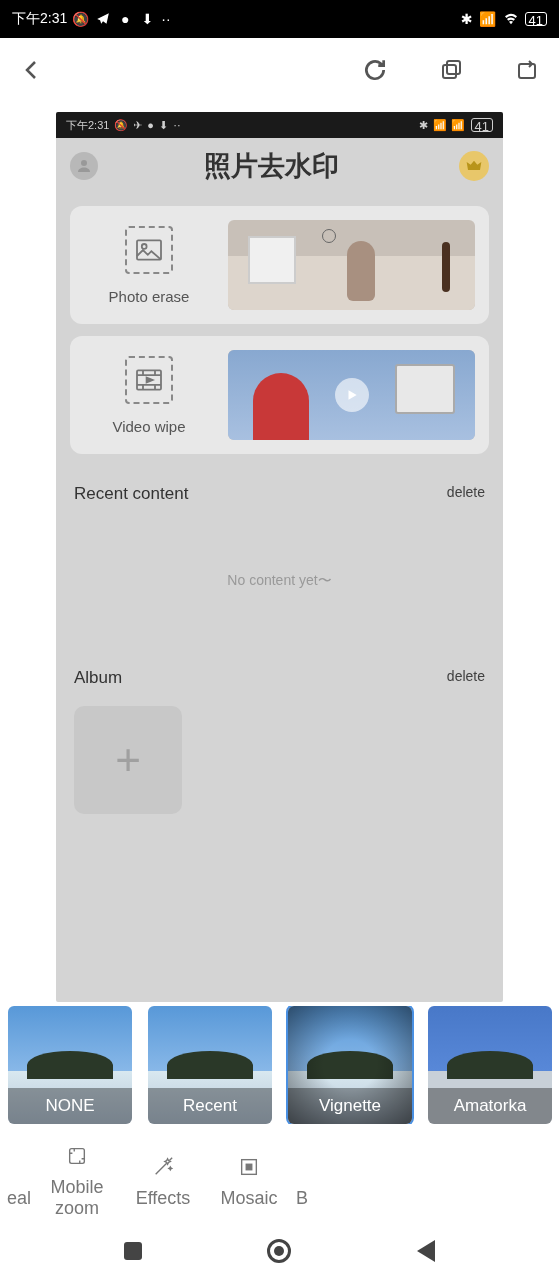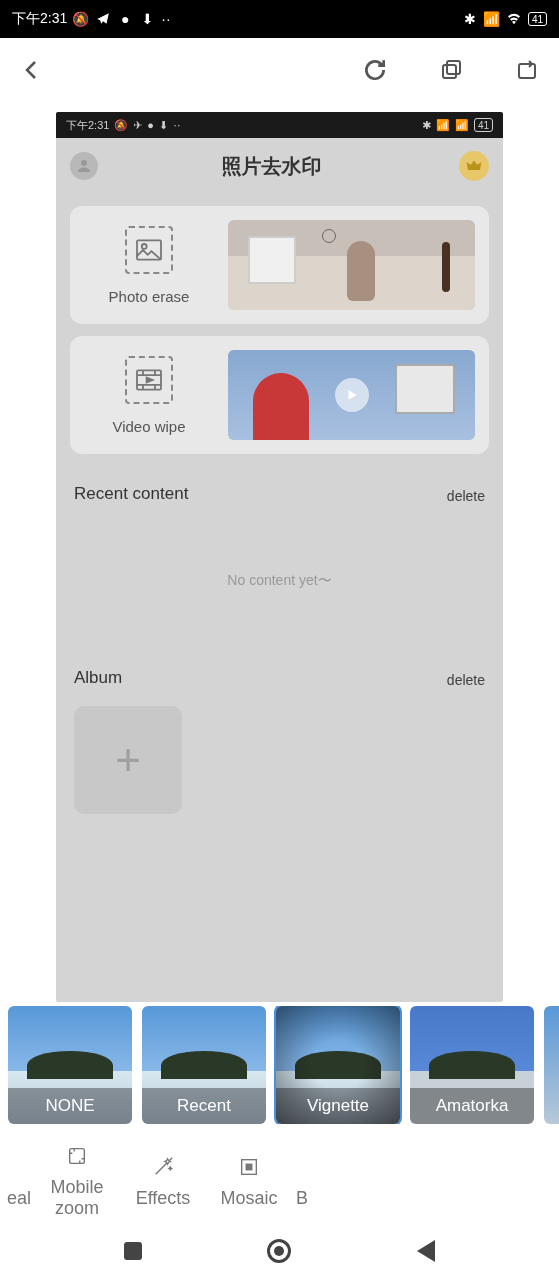--- a/index.html
+++ b/index.html
@@ -18,50 +18,50 @@
     
     
     .inner-screenshot { margin: 10px 56px 0; background: #d4d4d4; border-radius: 2px; height: 890px; position: relative; overflow: hidden; }
     .inner-status { height: 26px; background: #1a1a1a; color: #d0d0d0; display: flex; align-items: center; padding: 0 10px; font-size: 11px; }
     .inner-status .left { display: flex; align-items: center; gap: 5px; }
     .inner-status .right { margin-left: auto; display: flex; align-items: center; gap: 5px; }
     
     
     .inner-header { height: 56px; display: flex; align-items: center; padding: 0 14px; background: #d4d4d4; }
     .avatar-ph { width: 28px; height: 28px; border-radius: 50%; background: #b8b8b8; display: flex; align-items: center; justify-content: center; }
-    .inner-title { flex: 1; text-align: center; font-size: 20px; font-weight: 600; color: #333; margin-left: -14px; }
+    .inner-title { flex: 1; text-align: center; font-size: 27px; font-weight: 600; color: #333; margin-left: -14px; }
     .crown-badge { width: 30px; height: 30px; border-radius: 50%; background: #e8c76a; display: flex; align-items: center; justify-content: center; }
     
     
     .card { margin: 12px 14px; background: #e8e8e8; border-radius: 12px; padding: 14px; display: flex; align-items: center; gap: 14px; }
     .card-left { width: 130px; text-align: center; }
     .card-icon-box { width: 48px; height: 48px; border: 2px dashed #888; margin: 0 auto 14px; display: flex; align-items: center; justify-content: center; border-radius: 4px; }
     .card-label { font-size: 15px; color: #555; }
     .card-preview { flex: 1; height: 90px; background: #c8c0b8; border-radius: 6px; position: relative; overflow: hidden; }
     .preview-couch { position: absolute; bottom: 0; left: 0; right: 0; height: 60%; background: #ddd5cc; }
     .preview-person { position: absolute; bottom: 10%; left: 48%; width: 28px; height: 60px; background: #a89080; border-radius: 14px 14px 6px 6px; }
     .preview-guitar { position: absolute; bottom: 20%; right: 10%; width: 8px; height: 50px; background: #4a3020; border-radius: 4px; }
     .preview-frame { position: absolute; top: 18%; left: 8%; width: 48px; height: 48px; background: #f0f0f0; border: 2px solid #ccc; }
     .preview-peace { position: absolute; top: 10%; left: 38%; width: 14px; height: 14px; border: 1.5px solid #666; border-radius: 50%; }
     .preview-play { position: absolute; top: 50%; left: 50%; transform: translate(-50%, -50%); width: 34px; height: 34px; border-radius: 50%; background: rgba(255,255,255,0.6); display: flex; align-items: center; justify-content: center; }
     .preview-video-sky { position: absolute; inset: 0; background: linear-gradient(#88a8d0, #a8c0e0); }
     .preview-video-person { position: absolute; bottom: 0; left: 10%; width: 56px; height: 75%; background: #c83838; border-radius: 28px 28px 0 0; }
     .preview-video-device { position: absolute; top: 15%; right: 8%; width: 60px; height: 50px; background: #e8e8e8; border: 2px solid #aaa; border-radius: 3px; }
     
     
-    .section-row { display: flex; justify-content: space-between; align-items: flex-end; padding: 18px; }
+    .section-row { display: flex; justify-content: space-between; align-items: flex-start; padding: 18px; }
     .section-title { font-size: 17px; font-weight: 500; color: #333; }
     .section-action { font-size: 14px; color: #404040; }
     .empty-text { text-align: center; color: #999; font-size: 14px; padding: 50px 0 60px; }
     
     
     .album-add { width: 108px; height: 108px; background: #c8c8c8; border-radius: 10px; margin: 0 18px; display: flex; align-items: center; justify-content: center; font-size: 44px; color: #a0a0a0; font-weight: 200; }
     
     
-    .filter-strip { position: absolute; left: 0; right: 0; bottom: 156px; display: flex; gap: 10px; padding: 0 8px; overflow: hidden; }
+    .filter-strip { position: absolute; left: 0; right: 0; bottom: 156px; display: flex; gap: 16px; padding: 0 8px; overflow: hidden; }
     .filter-thumb { width: 124px; height: 118px; border-radius: 6px; position: relative; overflow: hidden; flex-shrink: 0; }
     .filter-thumb.selected { outline: 2px solid #4a90e2; }
     .filter-img { position: absolute; inset: 0; }
     .filter-sky { position: absolute; top: 0; left: 0; right: 0; height: 55%; background: linear-gradient(#5898d8, #88b8e8); }
     .filter-trees { position: absolute; top: 38%; left: 15%; right: 15%; height: 24%; background: #2a3828; border-radius: 50% 50% 0 0; }
     .filter-ground { position: absolute; bottom: 0; left: 0; right: 0; height: 45%; background: linear-gradient(#d8e8f0, #b8c8d8); }
     .filter-label { position: absolute; bottom: 0; left: 0; right: 0; height: 36px; background: rgba(0,0,0,0.35); color: #fff; display: flex; align-items: center; justify-content: center; font-size: 17px; }
     .filter-thumb.f-vignette .filter-img::after { content: ''; position: absolute; inset: 0; background: radial-gradient(transparent 30%, rgba(0,0,0,0.5)); }
     .filter-thumb.f-amatorka .filter-sky { background: linear-gradient(#4878c8, #5888d8); }
     .filter-thumb.f-amatorka .filter-ground { background: #c8d0d8; }
@@ -76,21 +76,21 @@
     .tool-icon { height: 30px; display: flex; align-items: center; justify-content: center; margin-bottom: 6px; }
     
     
     .android-nav { position: absolute; bottom: 0; left: 0; right: 0; height: 58px; display: flex; align-items: center; justify-content: space-around; padding: 0 60px; }
     .nav-btn { width: 32px; height: 32px; display: flex; align-items: center; justify-content: center; }
     .nav-square { width: 18px; height: 18px; background: #444; border-radius: 3px; }
     .nav-circle { width: 24px; height: 24px; border: 3px solid #444; border-radius: 50%; position: relative; }
     .nav-circle::after { content: ''; position: absolute; inset: 4px; background: #444; border-radius: 50%; }
     .nav-triangle { width: 0; height: 0; border-top: 11px solid transparent; border-bottom: 11px solid transparent; border-right: 18px solid #444; }
     
-    .battery-box { display: inline-flex; align-items: center; border: 1px solid currentColor; border-radius: 3px; padding: 0 3px; font-size: 10px; height: 14px; }
+    .battery-box { display: inline-flex; align-items: flex-start; border: 1px solid currentColor; border-radius: 3px; padding: 0 3px; font-size: 13px; height: 14px; }
   </style>
 </head>
 <body>
 
 <div class="outer-status">
   <div class="left">
     <span>下午2:31</span>
     <span class="status-icon">🔕</span>
     <span class="status-icon">
         <svg width="14" height="14" viewBox="0 0 24 24" fill="white">

